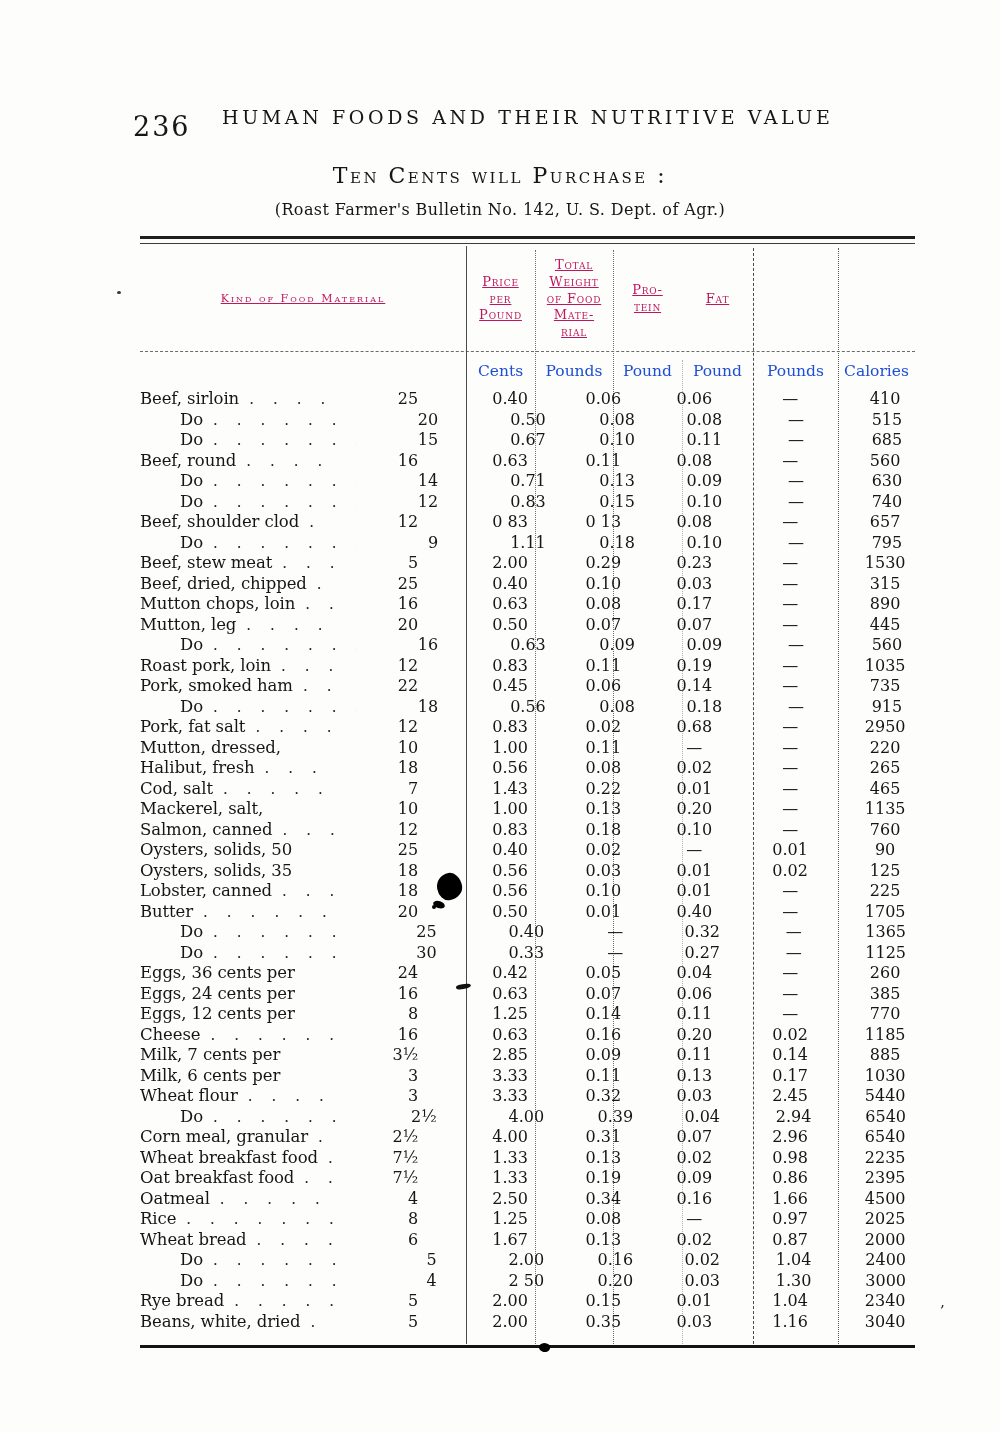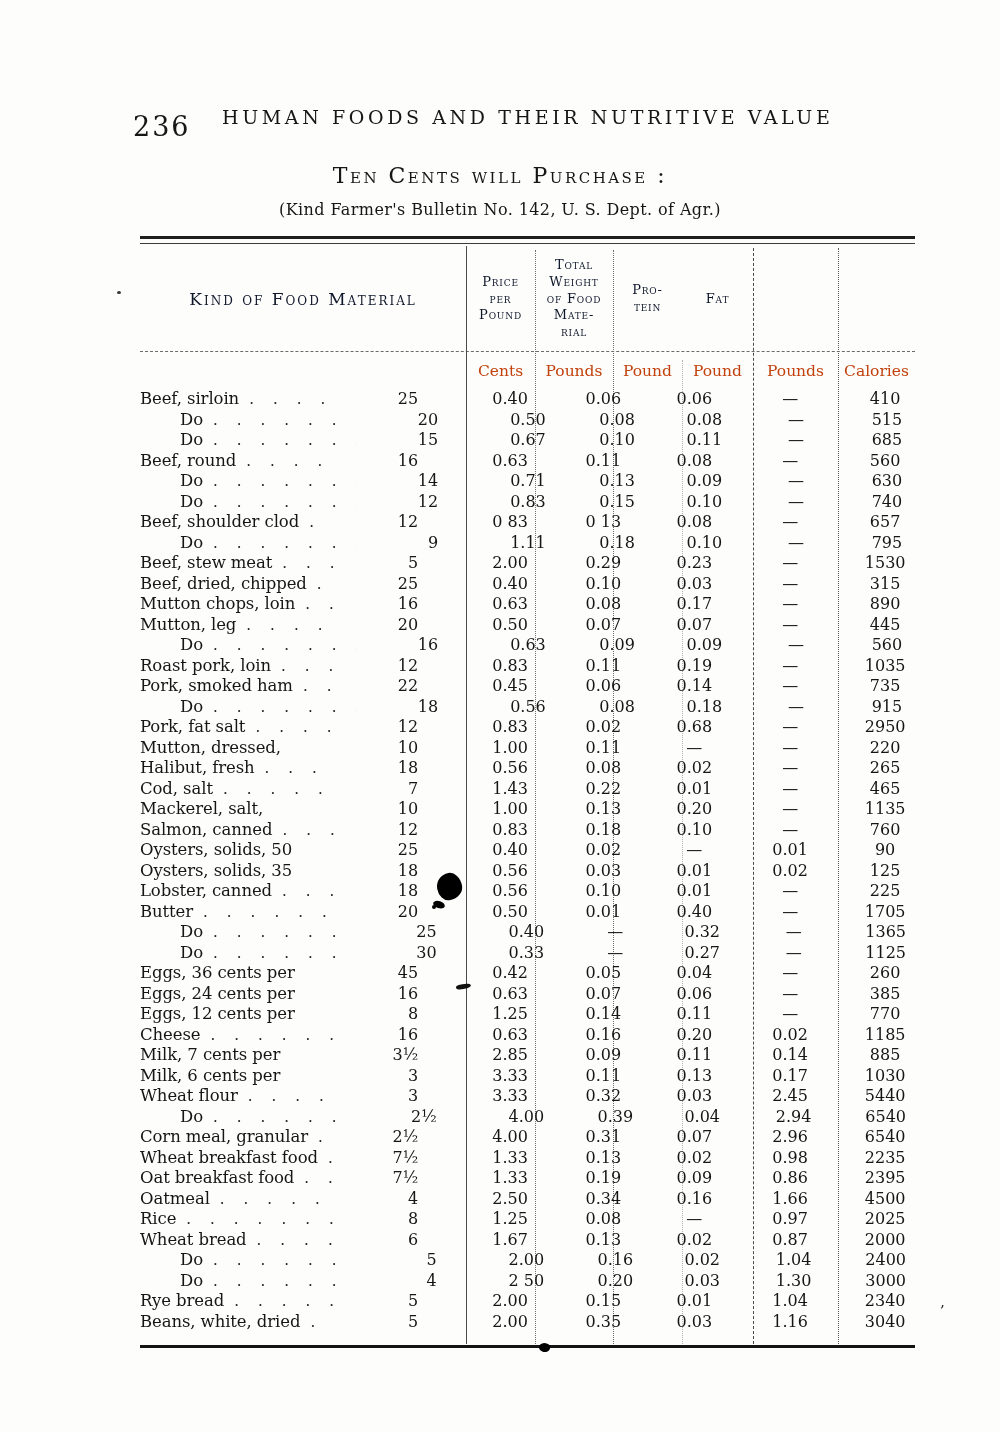--- a/index.html
+++ b/index.html
@@ -40,26 +40,26 @@
   .w-weight{width:78px;}
   .w-protein{width:69px;}
   .w-fat{width:71px;}
   .w-carbs{width:85px;}
   .w-energy{width:77px;}
 
   
   .thead{left:140px;top:247px;width:775px;height:104px;display:flex;}
   .hc{display:flex;align-items:center;justify-content:center;text-align:center;
       font-variant:small-caps;white-space:pre-line;line-height:1.3;
-      font-size:13px;letter-spacing:.8px;color:#0f172a;}
-  .hc.w-name{font-size:17px;letter-spacing:2px;}
+      font-size:13px;letter-spacing:.8px;color:#be185d;text-decoration:underline;}
+  .hc.w-name{font-size:11px;letter-spacing:2px;}
 
   
   .tunits{left:140px;top:357px;width:775px;height:28px;display:flex;align-items:center;}
-  .uc{text-align:center;font-size:15.5px;color:#c2410c;}
+  .uc{text-align:center;font-size:15.5px;color:#1d4ed8;}
 
   
   .tbody{left:140px;top:389px;width:775px;}
   .trow{display:flex;height:20.5px;line-height:20.5px;gap:48px;}
   .c{display:block;}
   .name{display:flex;overflow:hidden;font-size:16.5px;letter-spacing:-0.1px;}
   .name.indent{padding-left:40px;}
   .leader{flex:1;overflow:hidden;white-space:nowrap;letter-spacing:19px;
           font-size:15px;margin:0 6px 0 10px;color:#1d1d1d;}
   .num{font-size:16px;text-align:center;}
@@ -78,21 +78,21 @@
   .bottom-mark{left:539px;top:1343px;width:11px;height:9px;background:#000;
     border-radius:60% 40% 55% 45%;transform:rotate(20deg);}
   .edge-mark{left:940px;top:1293px;font-size:15px;color:#222;}
 </style>
 </head>
 <body>
 
 <div class="abs page-number">236</div>
 <div class="abs running-title">HUMAN FOODS AND THEIR NUTRITIVE VALUE</div>
 <div class="abs section-title">Ten Cents will Purchase :</div>
-<div class="abs source-note">(Kind Farmer's Bulletin No. 142, U. S. Dept. of Agr.)</div>
+<div class="abs source-note">(Roast Farmer's Bulletin No. 142, U. S. Dept. of Agr.)</div>
 
 <div class="abs rule-top-heavy"></div>
 <div class="abs rule-top-thin"></div>
 <div class="abs rule-head-bottom"></div>
 <div class="abs rule-bottom"></div>
 <div class="vline v1"></div>
 <div class="vline v2"></div>
 <div class="vline v3"></div>
 <div class="vline v4"></div>
 <div class="vline v5"></div>
@@ -458,21 +458,21 @@
       <span class="c num protein w-protein">—</span>
       <span class="c num fat w-fat">0.27</span>
       <span class="c num carbs w-carbs">—</span>
       <span class="c num energy w-energy">1125</span>
     </div>
     <div class="trow">
       <span class="c name w-name">
         <span>Eggs, 36 cents per dozen</span>
         <span class="leader">........................</span>
       </span>
-      <span class="c num cents w-cents">45</span>
+      <span class="c num cents w-cents">24</span>
       <span class="c num weight w-weight">0.42</span>
       <span class="c num protein w-protein">0.05</span>
       <span class="c num fat w-fat">0.04</span>
       <span class="c num carbs w-carbs">—</span>
       <span class="c num energy w-energy">260</span>
     </div>
     <div class="trow">
       <span class="c name w-name">
         <span>Eggs, 24 cents per dozen</span>
         <span class="leader">........................</span>

